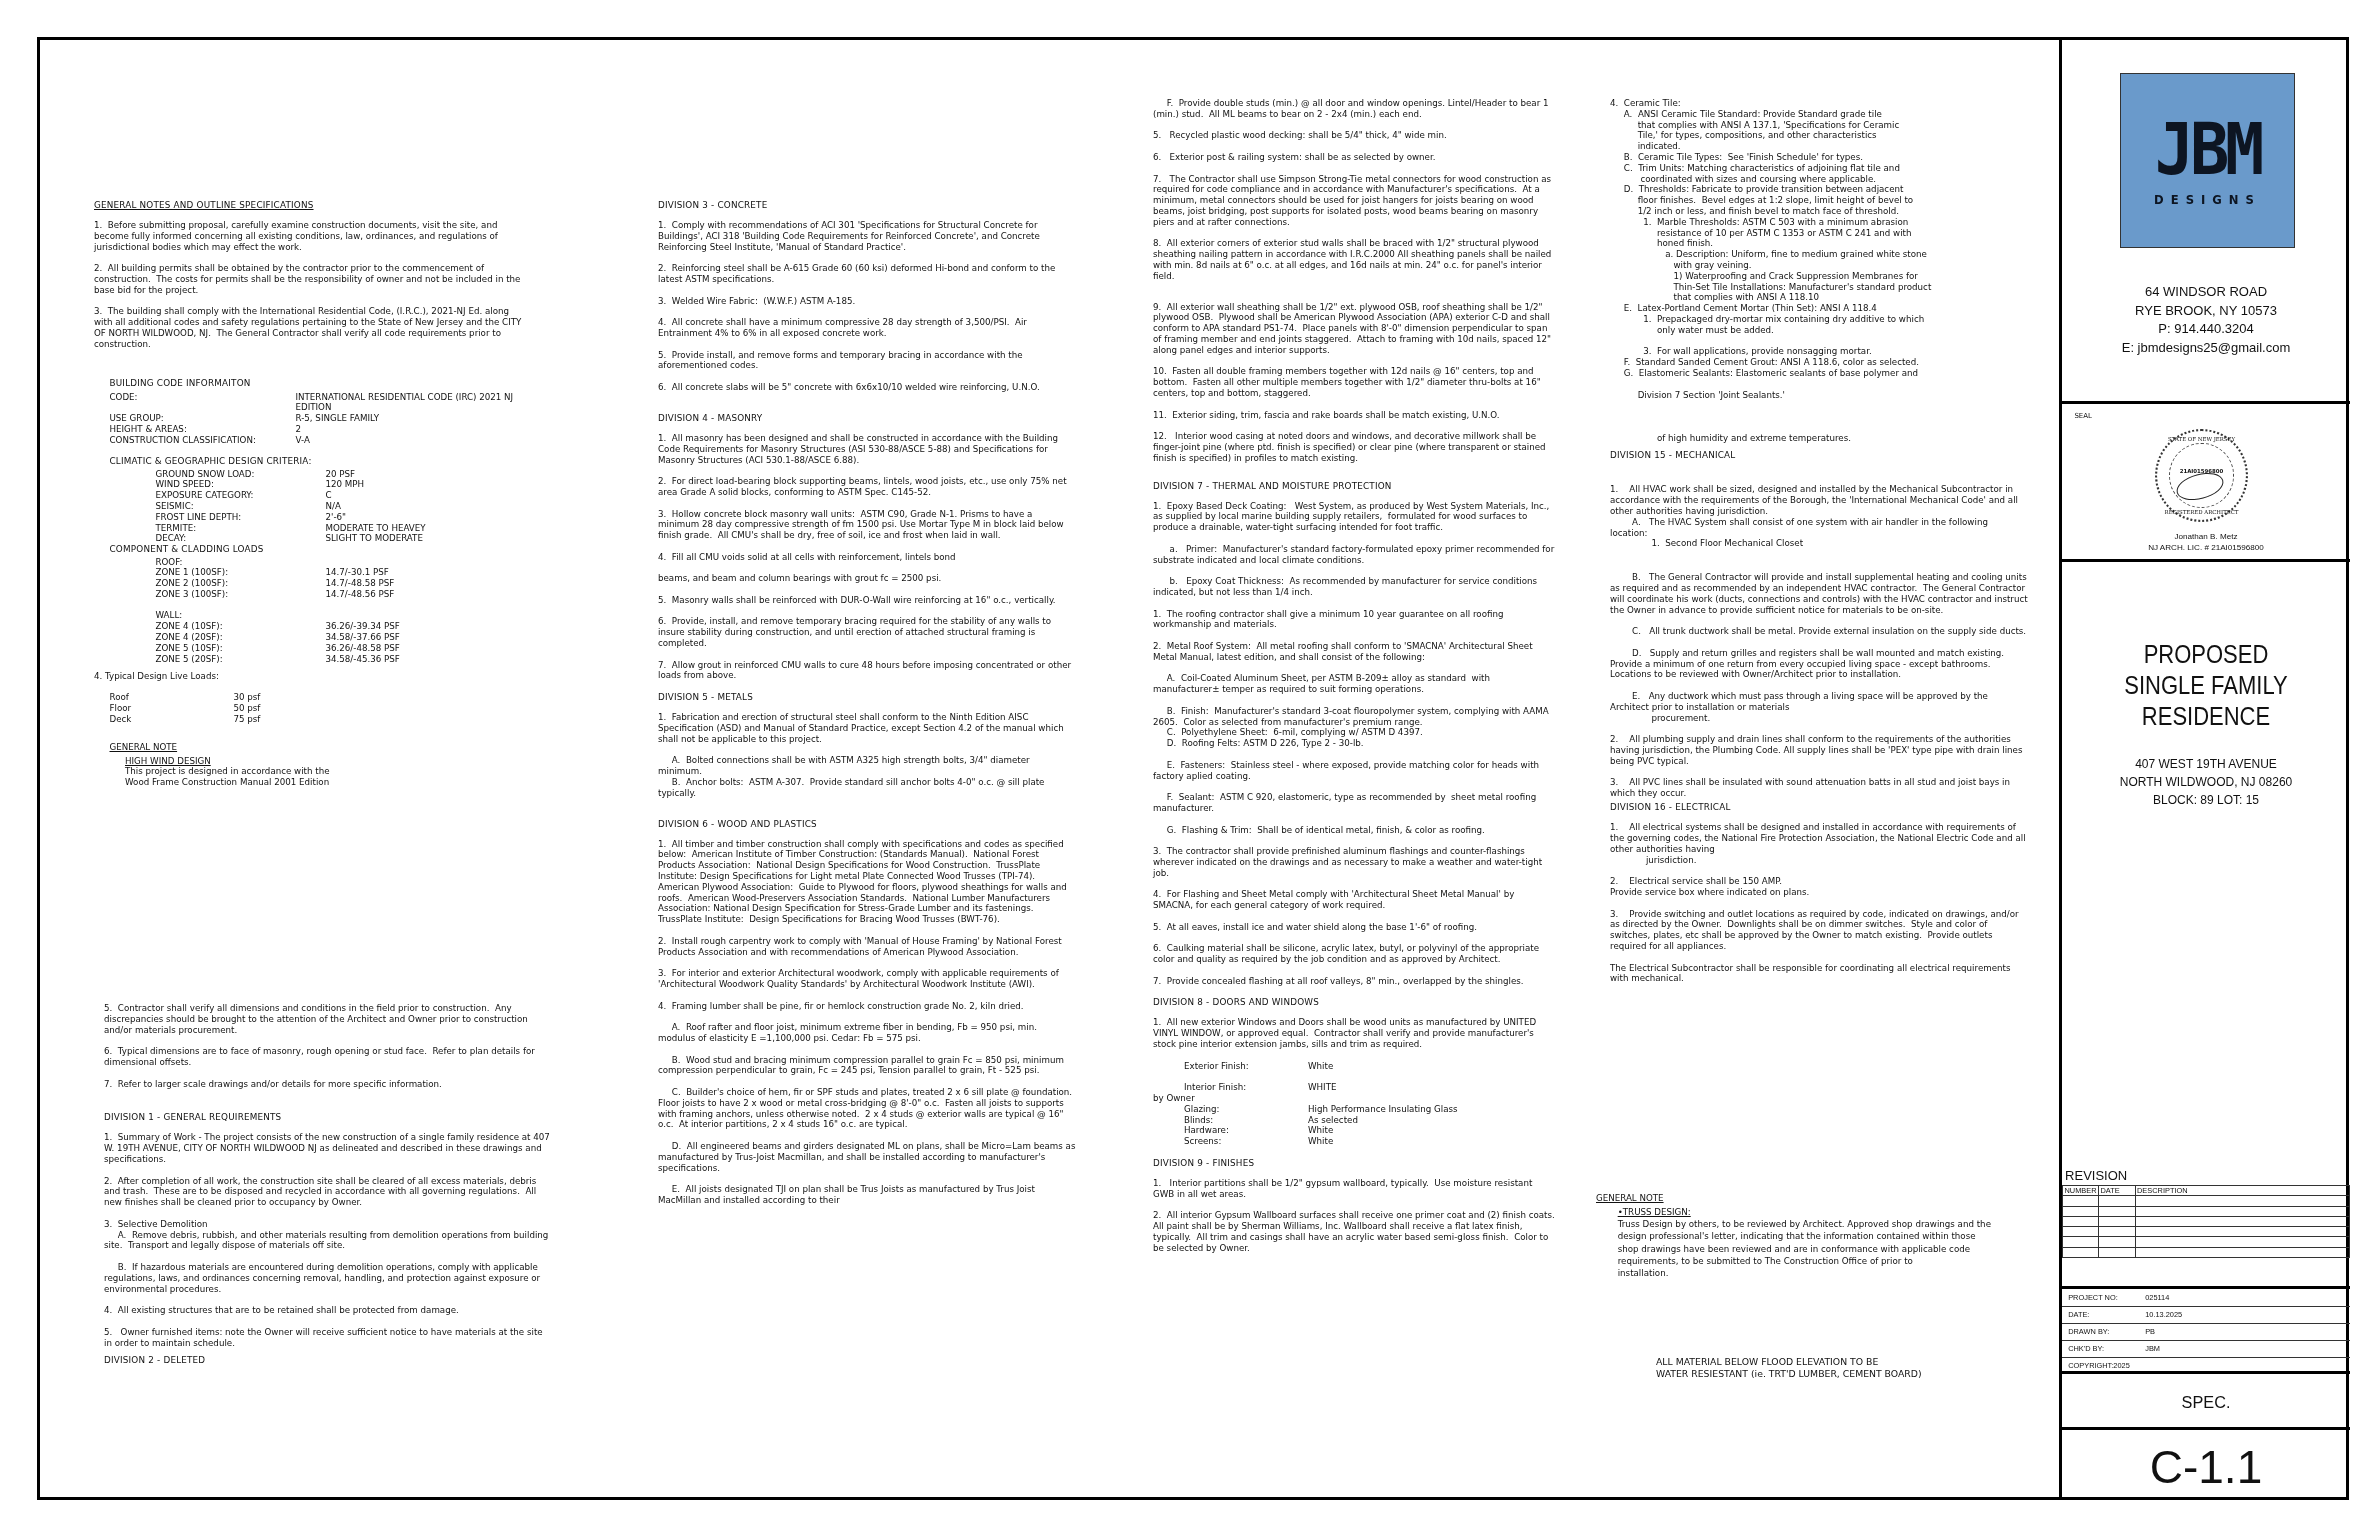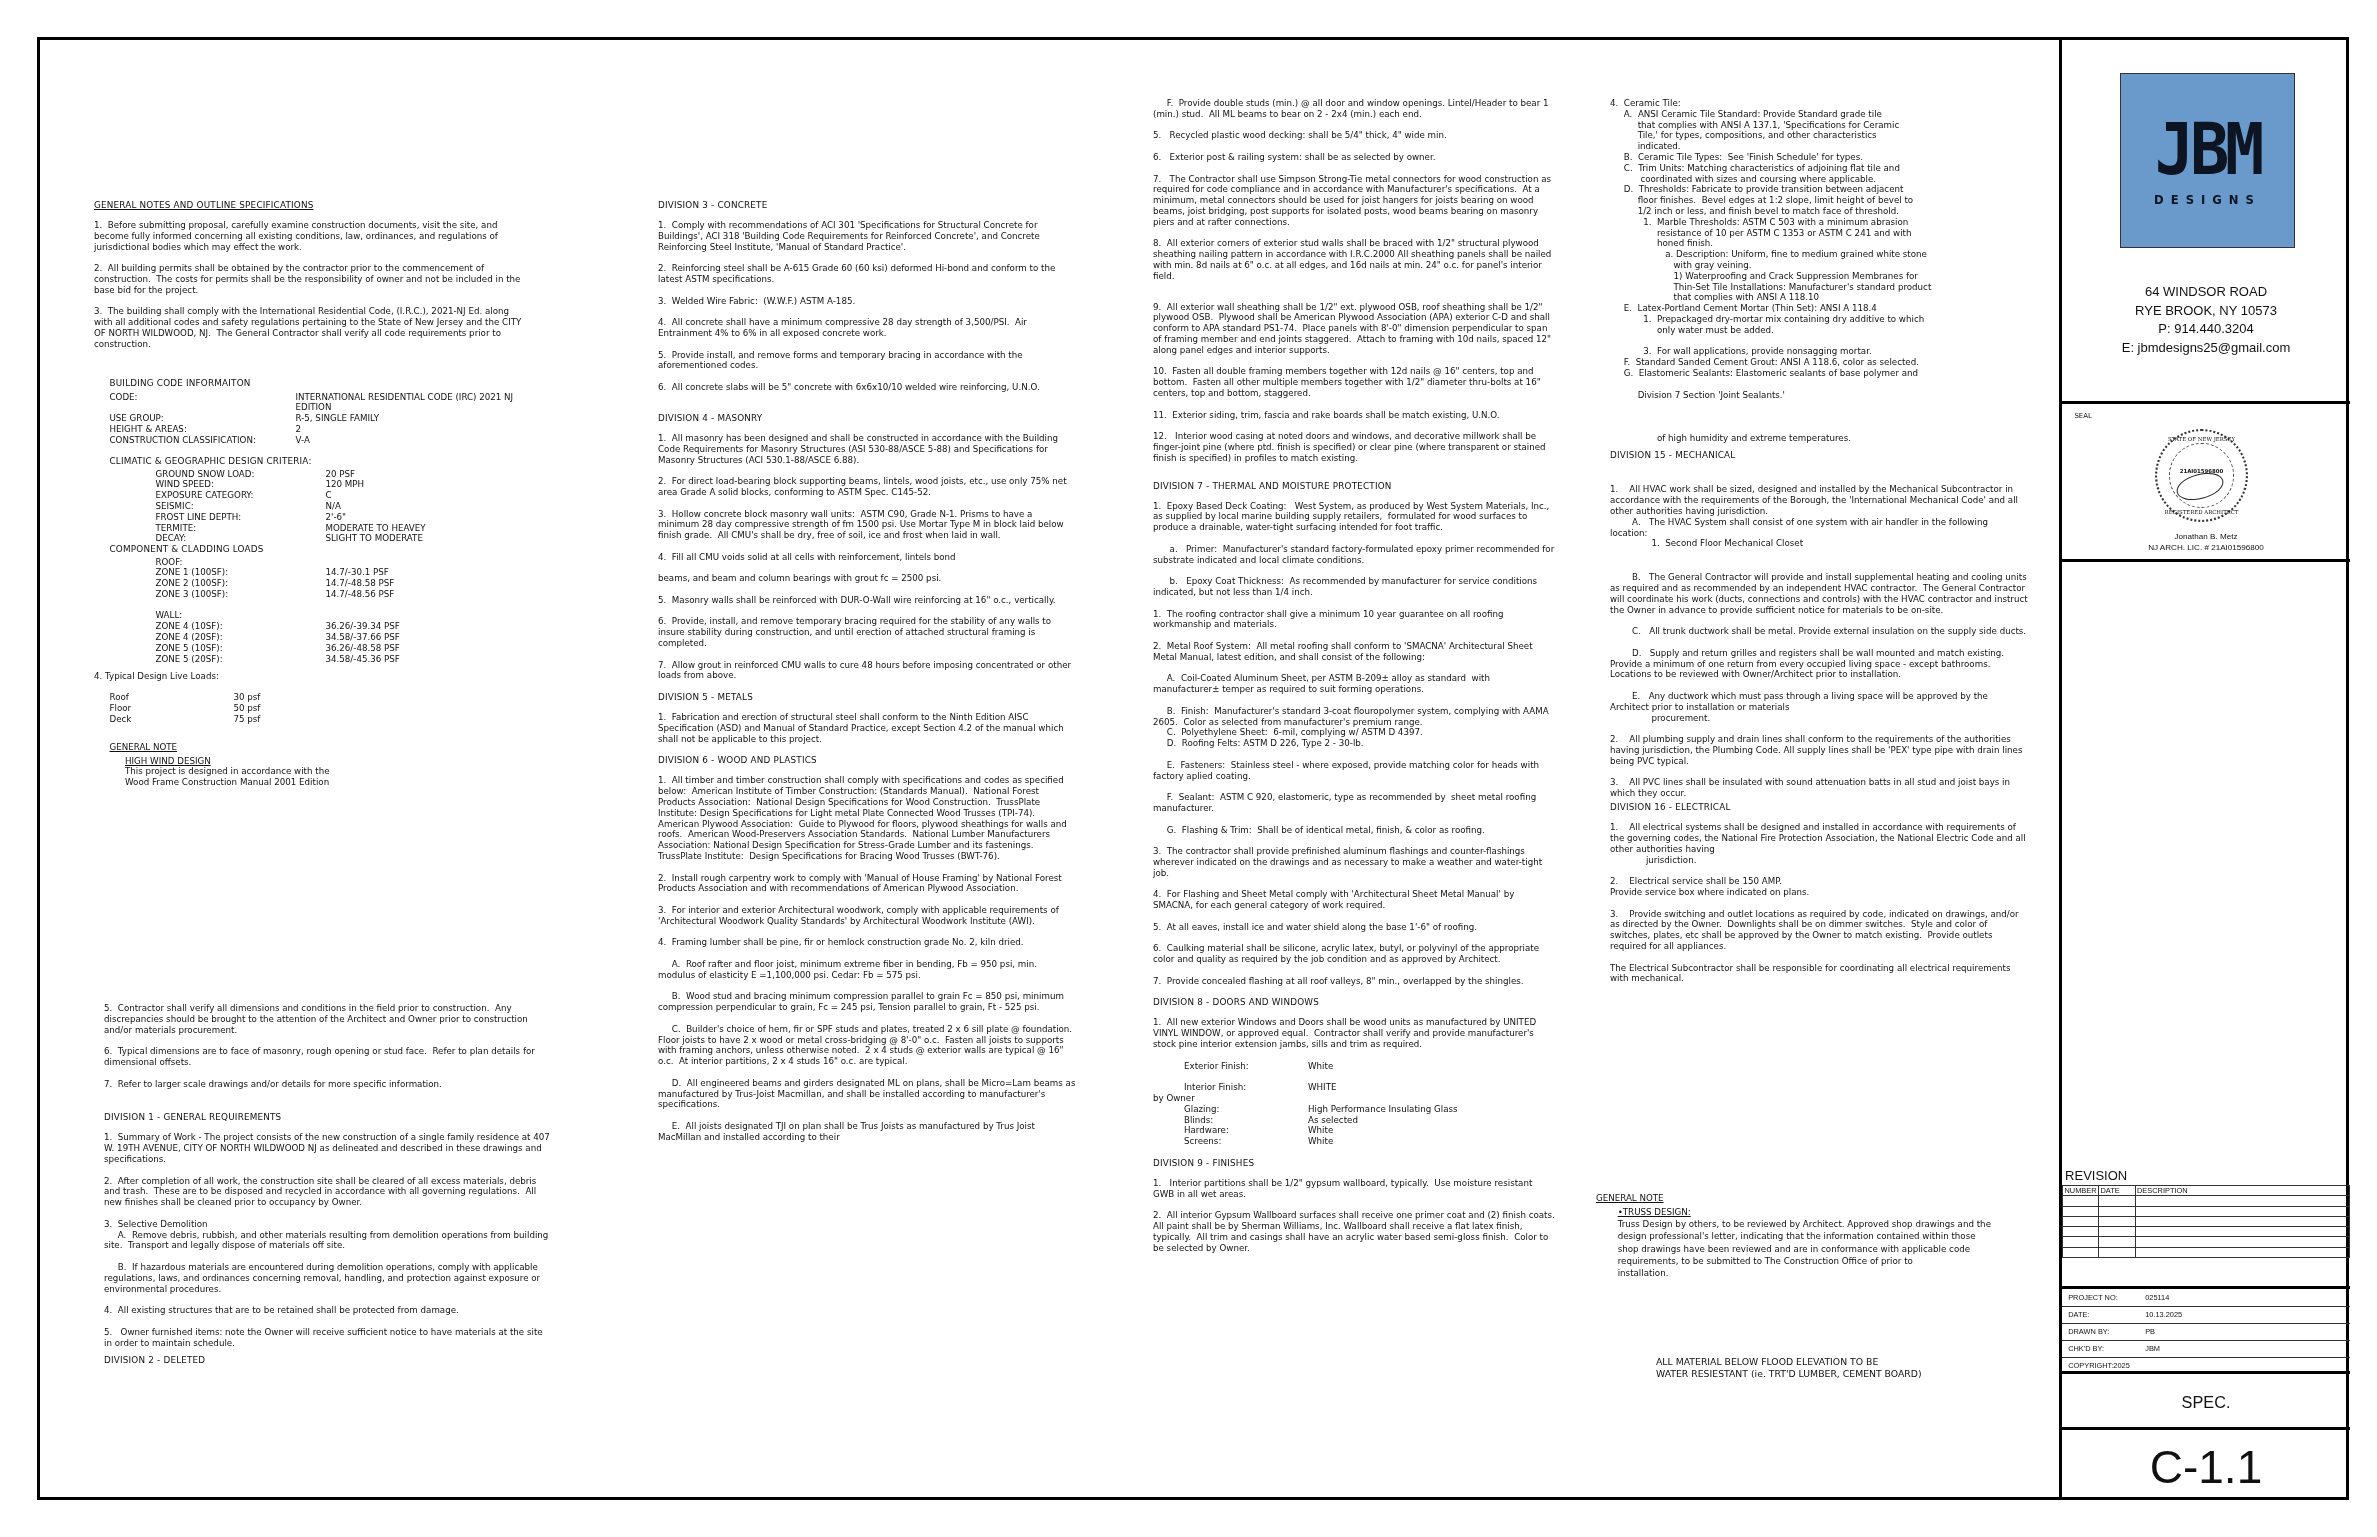--- a/index.html
+++ b/index.html
@@ -192,20 +192,22 @@
   <p>3.  Hollow concrete block masonry wall units:  ASTM C90, Grade N-1. Prisms to have a minimum 28 day compressive strength of fm 1500 psi. Use Mortar Type M in block laid below finish grade.  All CMU's shall be dry, free of soil, ice and frost when laid in wall.</p>
   <p>4.  Fill all CMU voids solid at all cells with reinforcement, lintels bond
 
 beams, and beam and column bearings with grout fc = 2500 psi.</p>
   <p>5.  Masonry walls shall be reinforced with DUR-O-Wall wire reinforcing at 16" o.c., vertically.</p>
   <p>6.  Provide, install, and remove temporary bracing required for the stability of any walls to insure stability during construction, and until erection of attached structural framing is completed.</p>
   <p>7.  Allow grout in reinforced CMU walls to cure 48 hours before imposing concentrated or other loads from above.</p>
 
   <div class="hd">DIVISION 5 - METALS</div>
   <p>1.  Fabrication and erection of structural steel shall conform to the Ninth Edition AISC Specification (ASD) and Manual of Standard Practice, except Section 4.2 of the manual which shall not be applicable to this project.</p>
+  <p style="margin-bottom:20px;">     A.  Bolted connections shall be with ASTM A325 high strength bolts, 3/4" diameter minimum.
+     B.  Anchor bolts:  ASTM A-307.  Provide standard sill anchor bolts 4-0" o.c. @ sill plate typically.</p>
 
   <div class="hd">DIVISION 6 - WOOD AND PLASTICS</div>
   <p>1.  All timber and timber construction shall comply with specifications and codes as specified below:  American Institute of Timber Construction: (Standards Manual).  National Forest Products Association:  National Design Specifications for Wood Construction.  TrussPlate Institute: Design Specifications for Light metal Plate Connected Wood Trusses (TPI-74).  American Plywood Association:  Guide to Plywood for floors, plywood sheathings for walls and roofs.  American Wood-Preservers Association Standards.  National Lumber Manufacturers Association: National Design Specification for Stress-Grade Lumber and its fastenings.  TrussPlate Institute:  Design Specifications for Bracing Wood Trusses (BWT-76).</p>
   <p>2.  Install rough carpentry work to comply with 'Manual of House Framing' by National Forest Products Association and with recommendations of American Plywood Association.</p>
   <p>3.  For interior and exterior Architectural woodwork, comply with applicable requirements of 'Architectural Woodwork Quality Standards' by Architectural Woodwork Institute (AWI).</p>
   <p>4.  Framing lumber shall be pine, fir or hemlock construction grade No. 2, kiln dried.</p>
   <p>     A.  Roof rafter and floor joist, minimum extreme fiber in bending, Fb = 950 psi, min. modulus of elasticity E =1,100,000 psi. Cedar: Fb = 575 psi.</p>
   <p>     B.  Wood stud and bracing minimum compression parallel to grain Fc = 850 psi, minimum compression perpendicular to grain, Fc = 245 psi, Tension parallel to grain, Ft - 525 psi.</p>
   <p>     C.  Builder's choice of hem, fir or SPF studs and plates, treated 2 x 6 sill plate @ foundation.  Floor joists to have 2 x wood or metal cross-bridging @ 8'-0" o.c.  Fasten all joists to supports with framing anchors, unless otherwise noted.  2 x 4 studs @ exterior walls are typical @ 16" o.c.  At interior partitions, 2 x 4 studs 16" o.c. are typical.</p>
   <p>     D.  All engineered beams and girders designated ML on plans, shall be Micro=Lam beams as manufactured by Trus-Joist Macmillan, and shall be installed according to manufacturer's specifications.</p>
@@ -364,20 +366,32 @@
       <div class="seal-num">21AI01596800</div>
       <div class="sig"></div>
       <div class="seal-ring-bot">REGISTERED ARCHITECT</div>
     </div>
     <div class="arch-name">
       <div>Jonathan B. Metz</div>
       <div>NJ ARCH. LIC. # 21AI01596800</div>
     </div>
   </div>
 
+  <div class="tb-sec" style="top:525px;height:604px;border-bottom:none;">
+    <div class="proj-title">
+      <div>PROPOSED</div>
+      <div>SINGLE FAMILY</div>
+      <div>RESIDENCE</div>
+    </div>
+    <div class="proj-addr">
+      <div>407 WEST 19TH AVENUE</div>
+      <div>NORTH WILDWOOD, NJ 08260</div>
+      <div>BLOCK: 89 LOT: 15</div>
+    </div>
+  </div>
 
   <div class="tb-sec" style="top:1128px;height:124px;">
     <div class="rev-title">REVISION</div>
     <table class="rev">
       <tbody>
           <tr>
         <th style="width:31px;">NUMBER</th>
         <th style="width:32.5px;">DATE</th>
         <th>DESCRIPTION</th>
       </tr>

